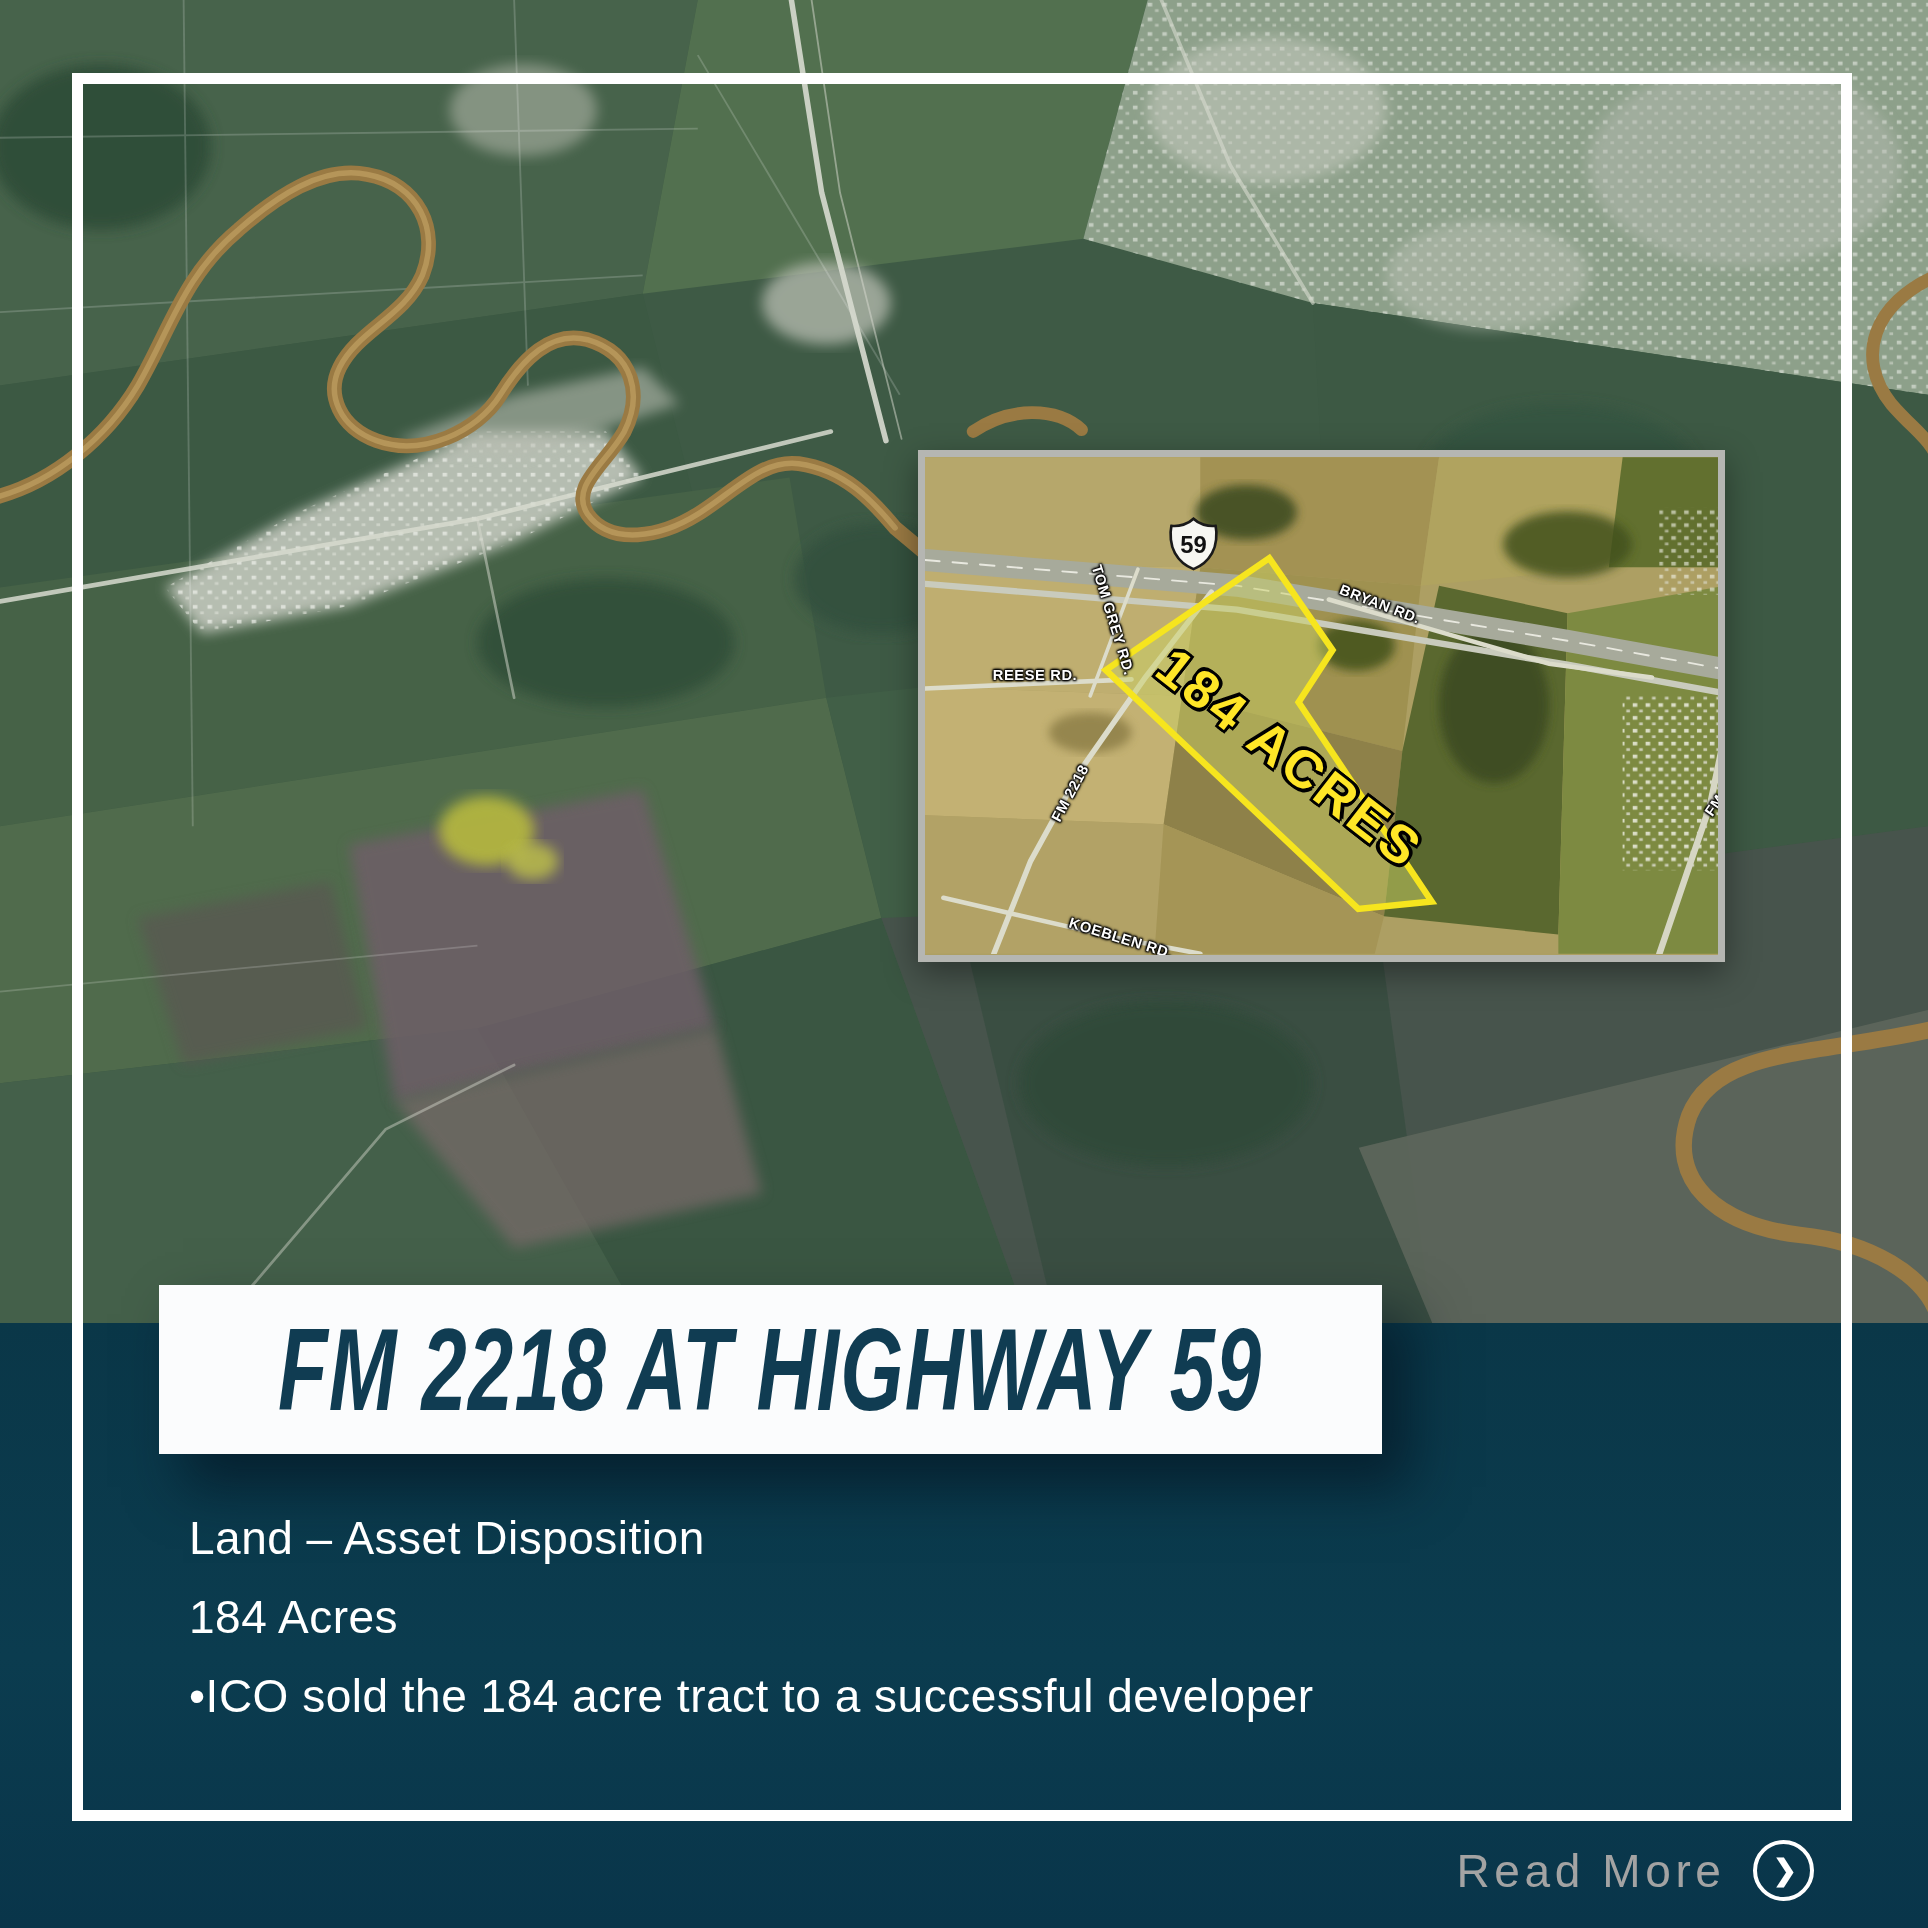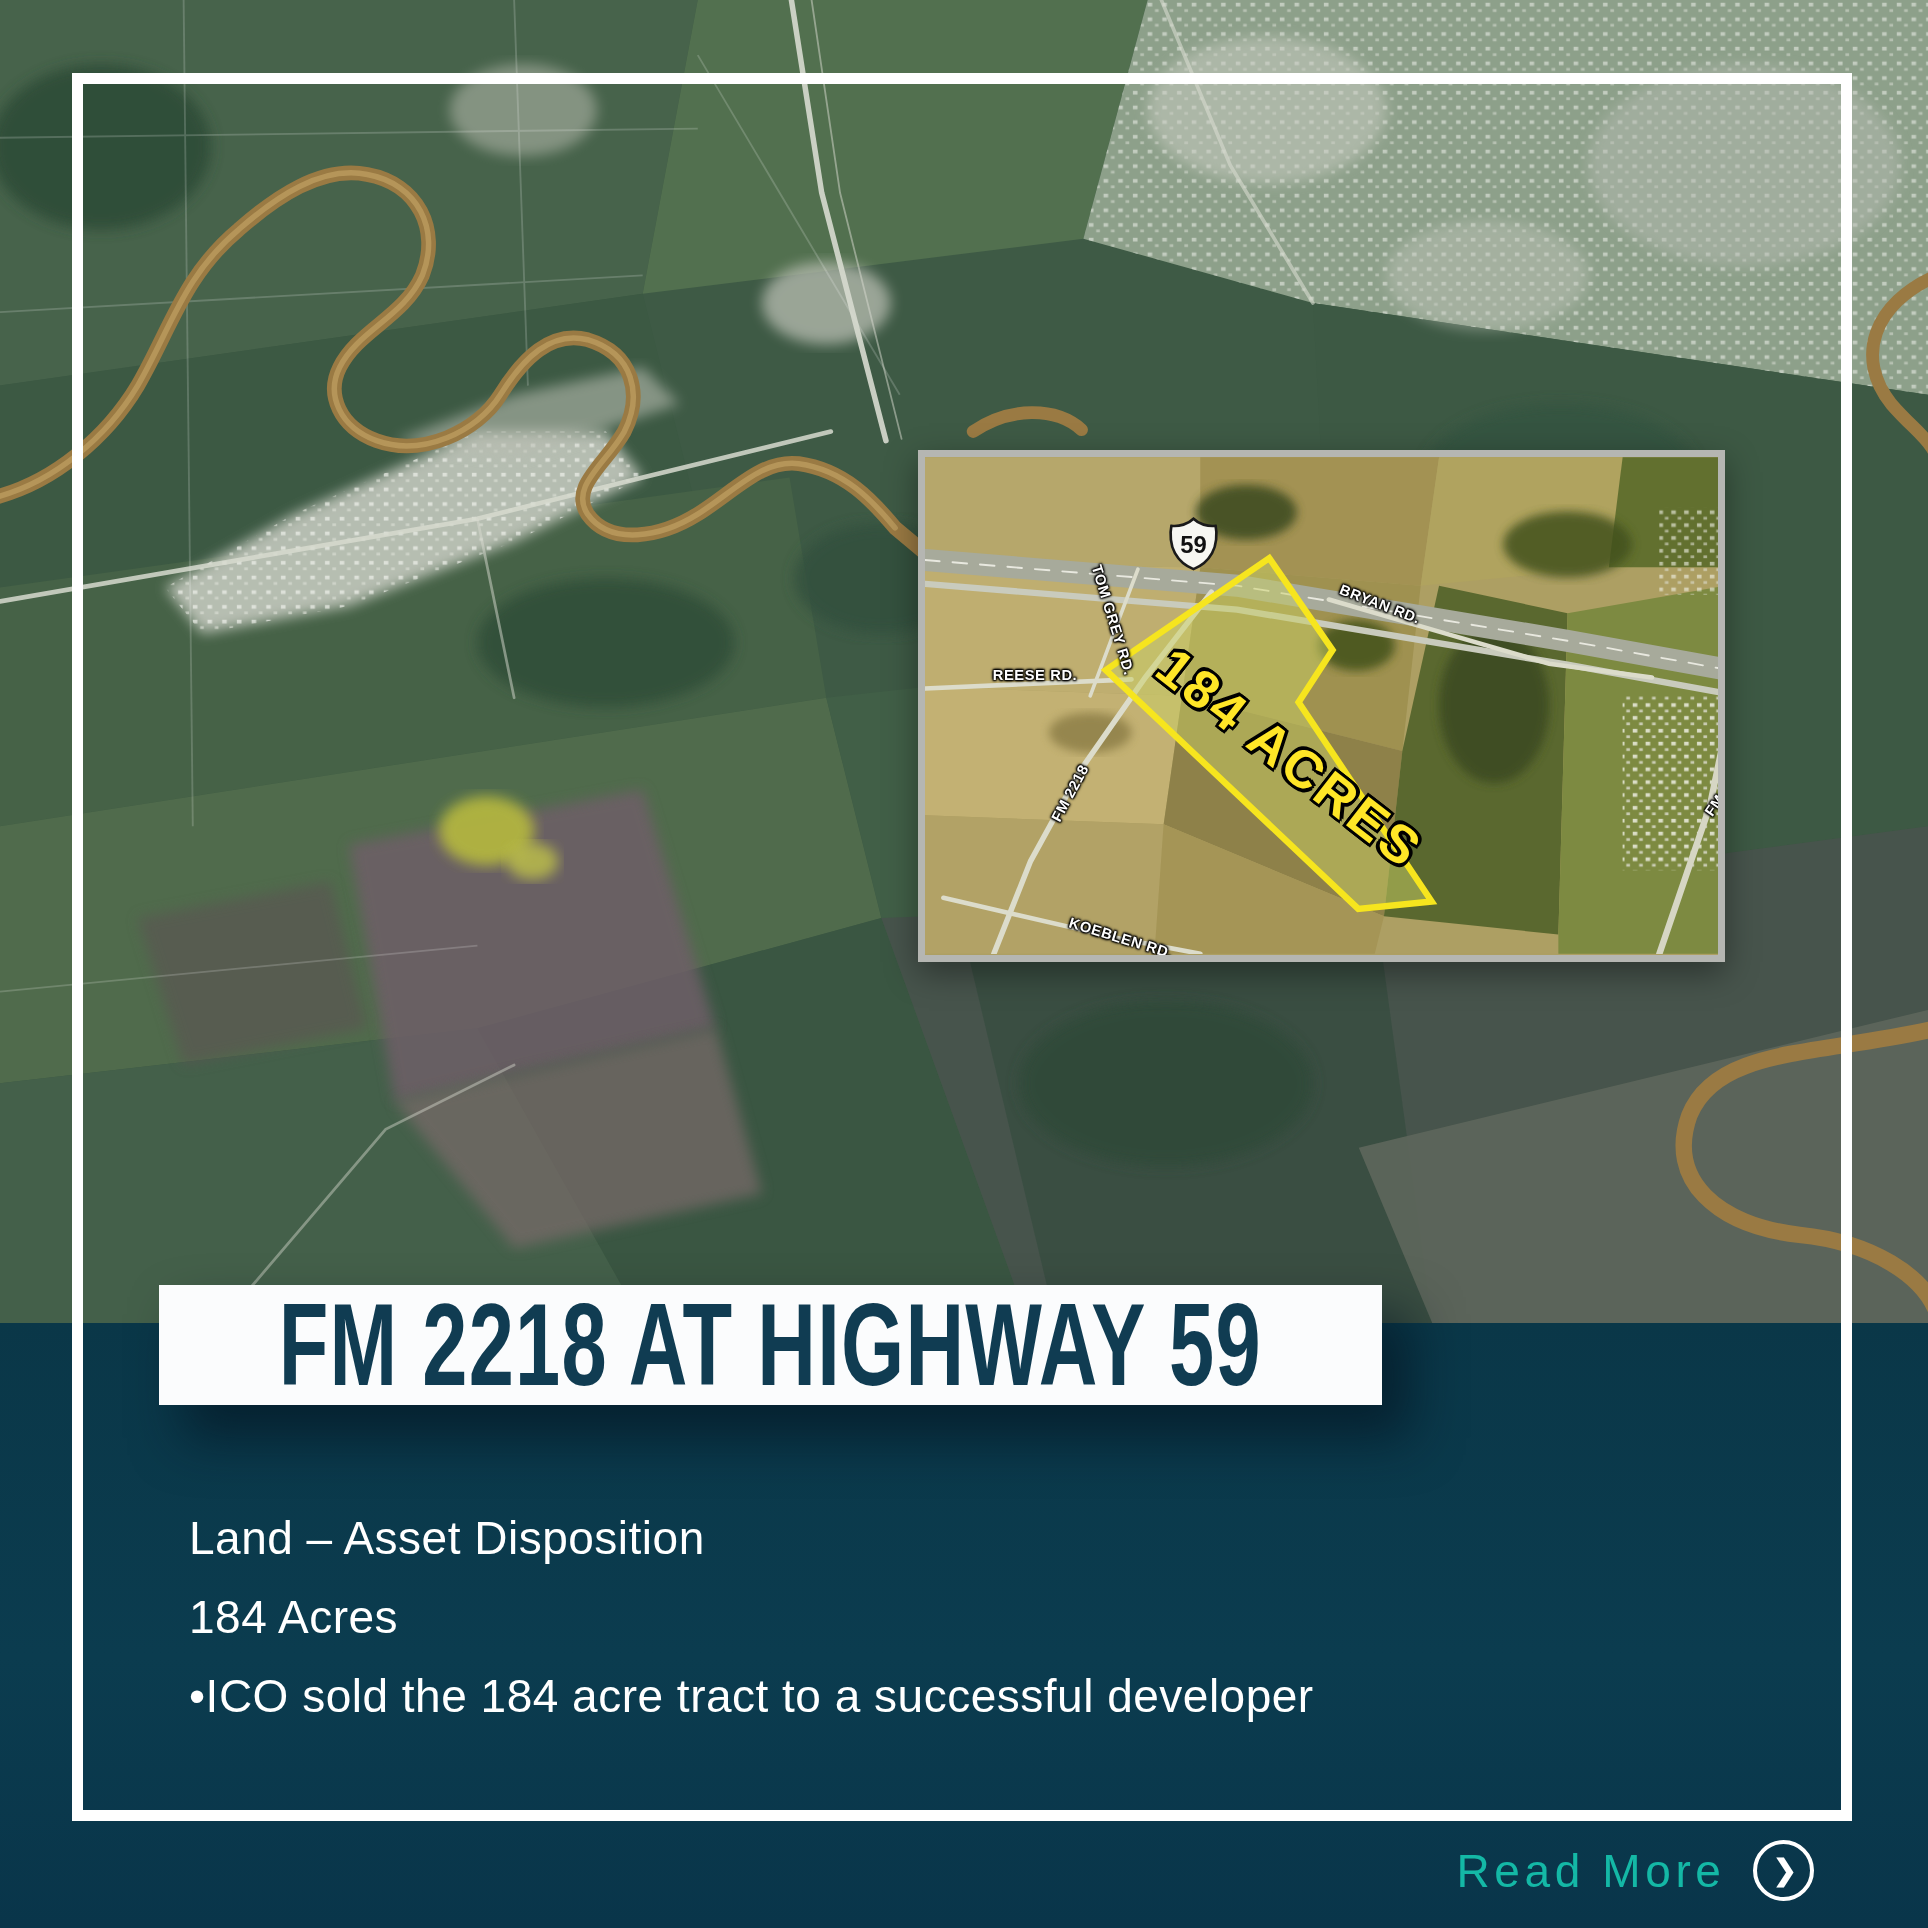--- a/index.html
+++ b/index.html
@@ -24,33 +24,33 @@
          box-shadow:0 11px 31px rgba(0,0,0,.38);overflow:hidden;}
   .inset-label{position:absolute;color:#ffffff;font-weight:700;font-size:14.7px;letter-spacing:0.6px;
          white-space:nowrap;transform-origin:center;z-index:3;
          text-shadow:-0.9px -0.9px 1.8px #000,0.9px -0.9px 1.8px #000,-0.9px 0.9px 1.8px #000,0.9px 0.9px 1.8px #000,0 0 3.7px #000;}
   .acres-label{position:absolute;color:#ffe627;font-weight:700;font-size:53px;letter-spacing:3.7px;
          white-space:nowrap;z-index:3;
          text-shadow:-2.8px -2.8px 0 #000,2.8px -2.8px 0 #000,-2.8px 2.8px 0 #000,2.8px 2.8px 0 #000,0 -2.8px 0 #000,0 2.8px 0 #000,-2.8px 0 0 #000,2.8px 0 0 #000;}
   .shield{position:absolute;left:242px;top:59px;width:53px;height:55px;z-index:3;}
 
   
-  .banner{position:absolute;left:159px;top:1285px;width:1223px;height:120px;z-index:8;
+  .banner{position:absolute;left:159px;top:1285px;width:1223px;height:169px;z-index:8;
           background:#fbfcfd;display:flex;align-items:center;justify-content:center;
-          box-shadow:26px 31px 51px 1.8px rgba(3,20,33,.62);}
+          box-shadow:26px 31px 51px 1.8px rgba(3,20,33,.62);font-style:italic;}
   .banner-title{color:#103c52;font-weight:700;font-size:116px;letter-spacing:1.8px;
           white-space:nowrap;transform:scaleX(.70);transform-origin:center;}
 
   
   .details{position:absolute;left:189px;top:1499px;z-index:8;color:#ffffff;
            font-size:46px;font-weight:300;line-height:79px;letter-spacing:0.5px;}
 
   
   .read-more{position:absolute;right:114px;top:1840px;z-index:8;display:flex;align-items:center;gap:27.5px;}
-  .read-more-text{color:#14b8a6;font-size:46px;font-weight:300;letter-spacing:4.6px;white-space:nowrap;}
+  .read-more-text{color:#a3a3a3;font-size:46px;font-weight:300;letter-spacing:4.6px;white-space:nowrap;}
   .read-more-circle{width:61px;height:61px;border:4.6px solid #ffffff;border-radius:50%;
            box-sizing:border-box;display:flex;align-items:center;justify-content:center;}
   .read-more-circle span{color:#ffffff;font-size:29px;font-weight:700;margin-left:2.8px;line-height:1;}
 </style>
 </head>
 <body>
 
 <div class="poster">
 
   <div class="map-area">

